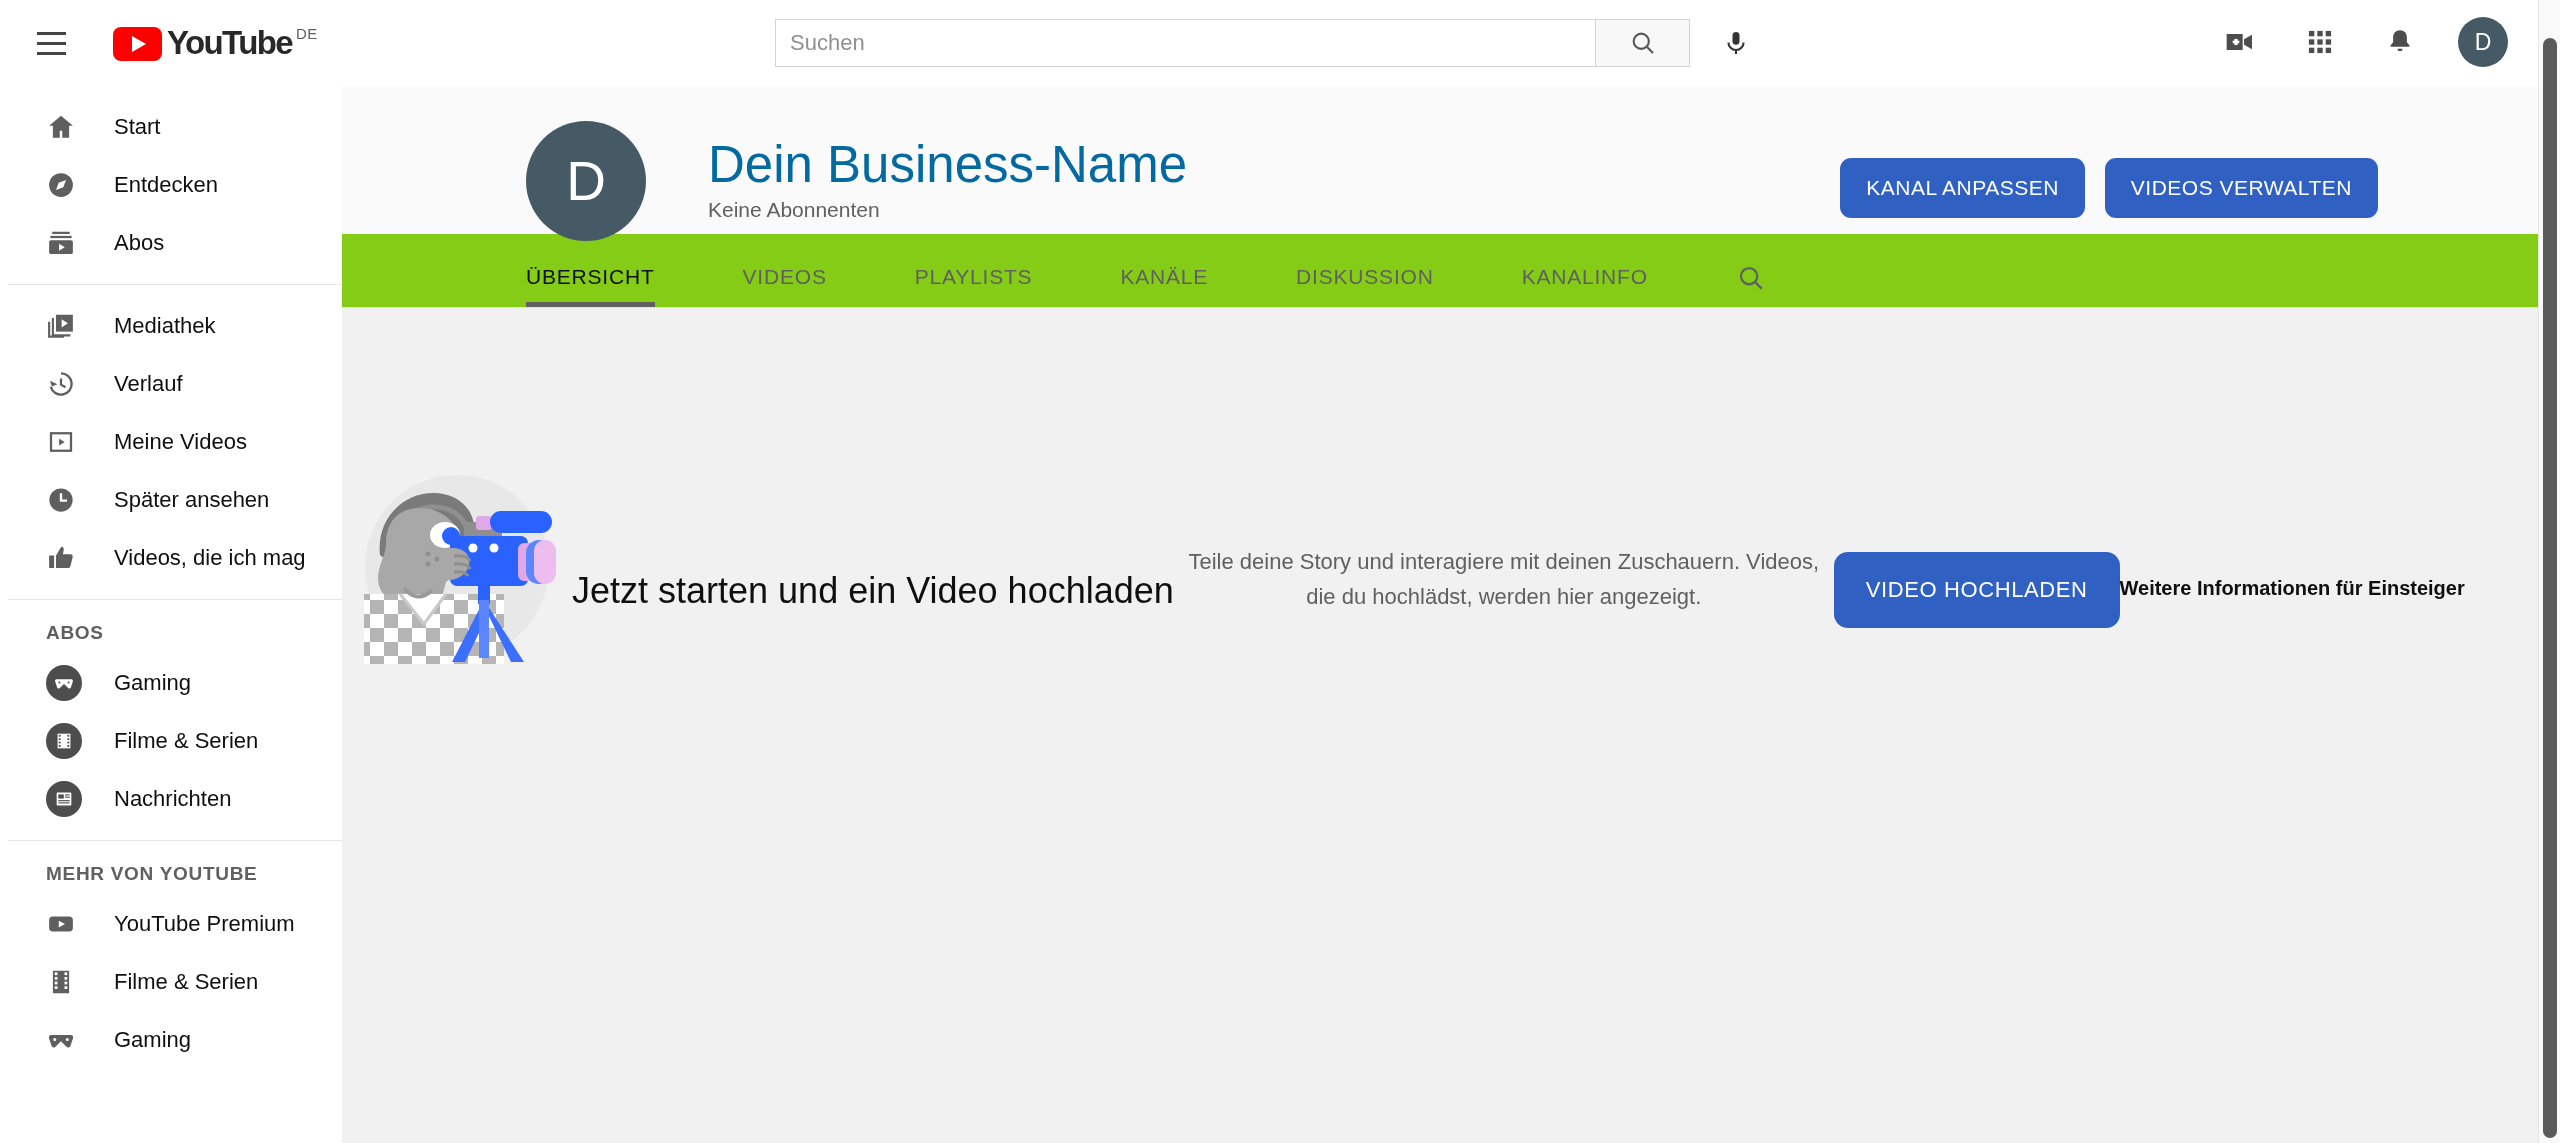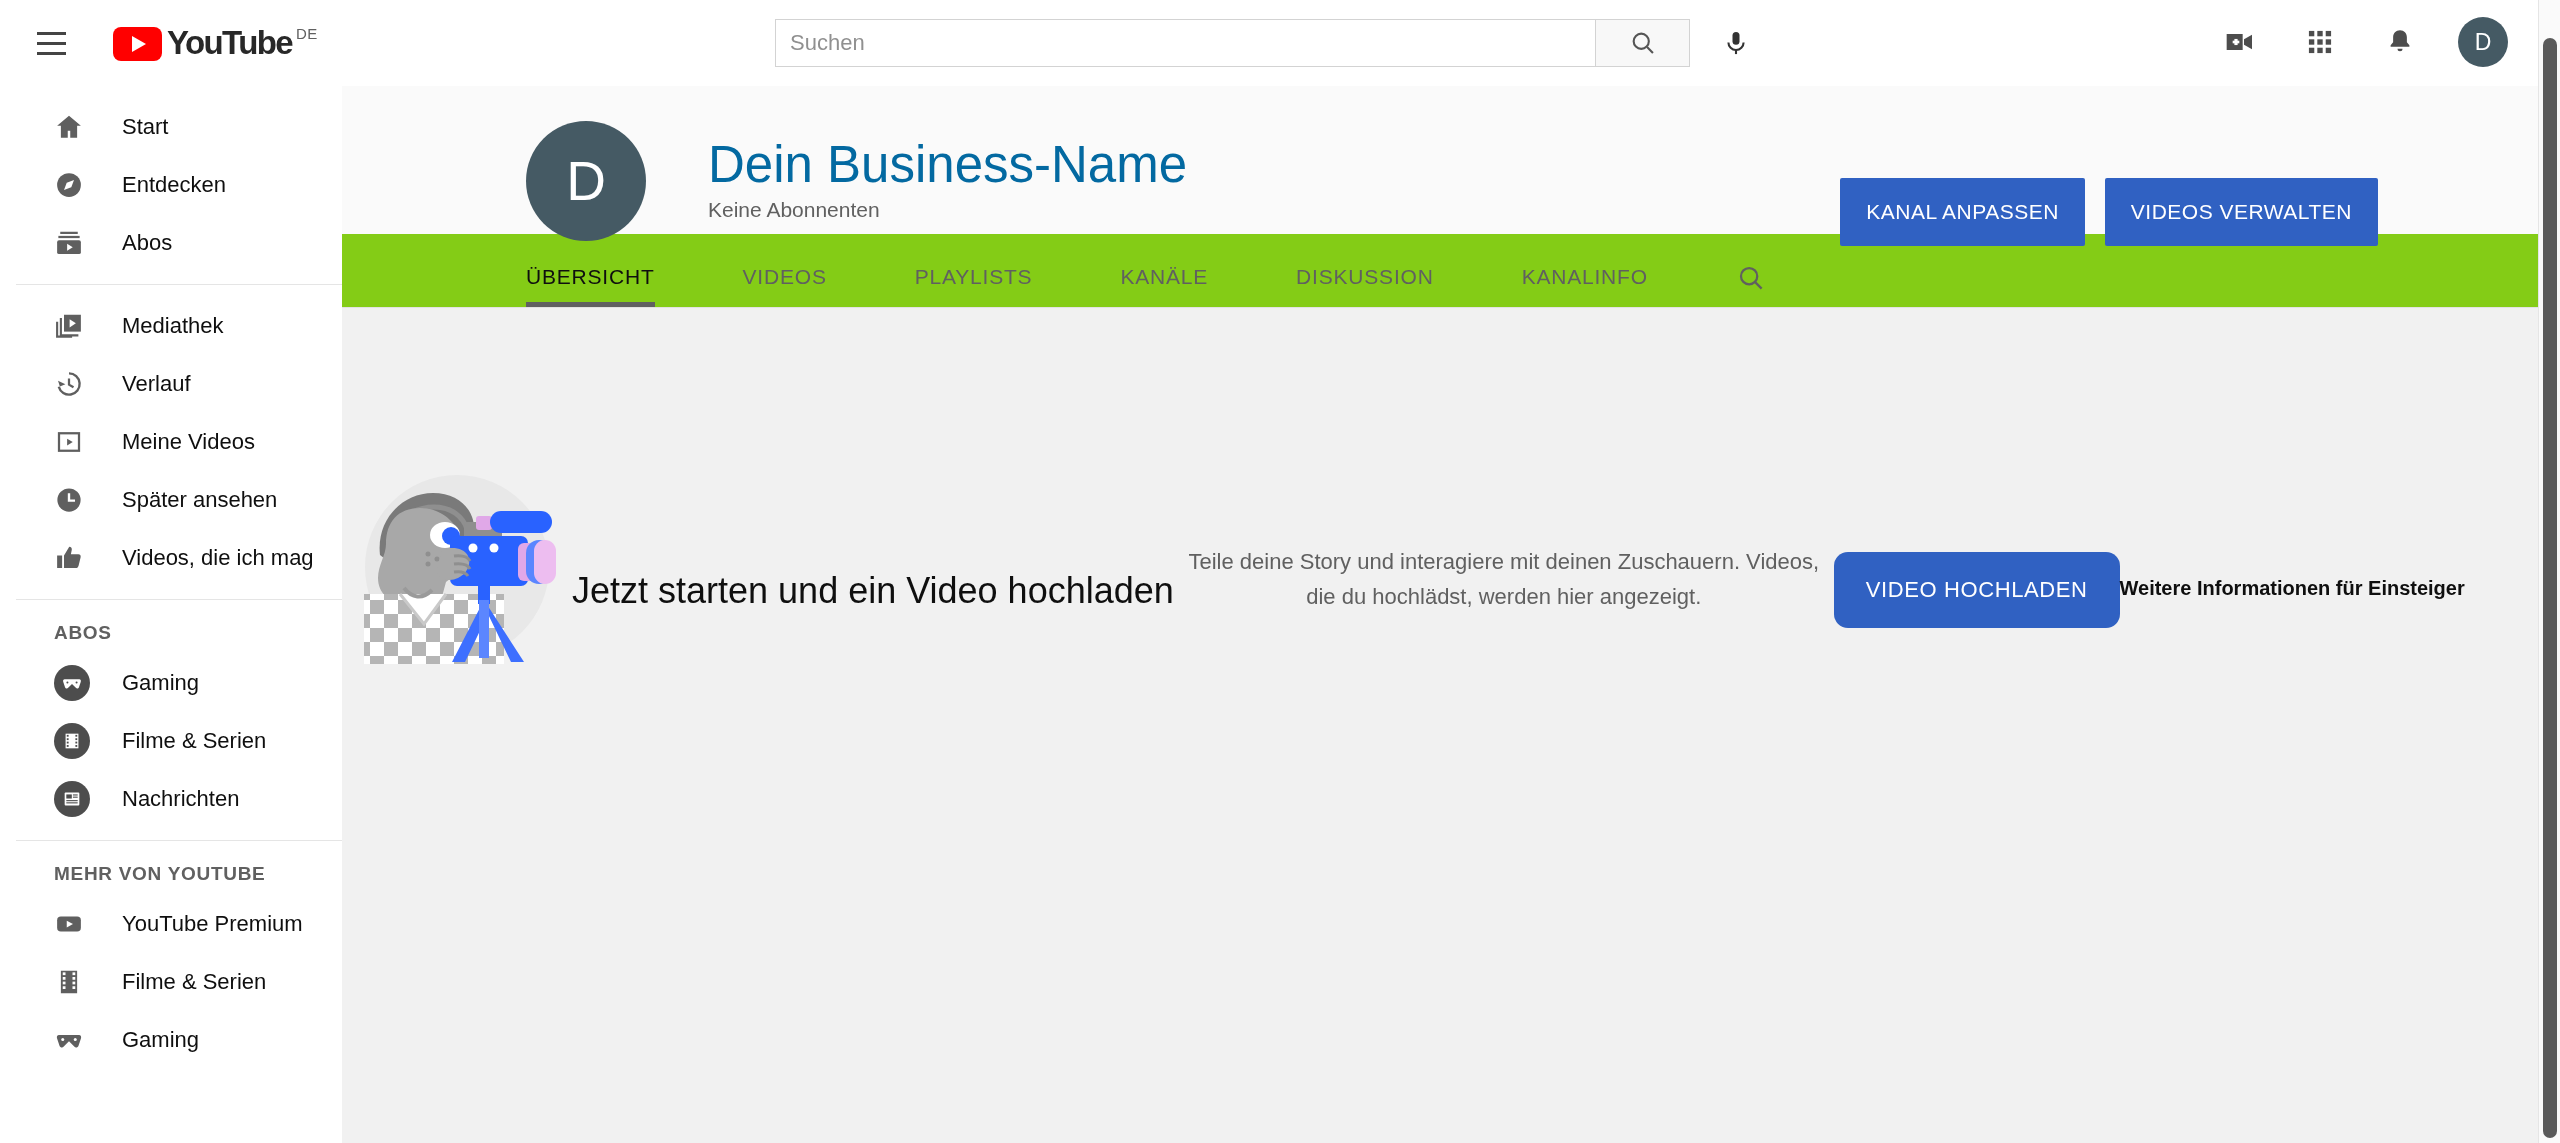--- a/index.html
+++ b/index.html
@@ -79,21 +79,21 @@
   .ticon { width: 44px; height: 44px; display: flex; align-items: center; justify-content: center; cursor: pointer; }
   .top-avatar {
     width: 50px; height: 50px; border-radius: 50%;
     background: #455a64; color: #ffffff;
     font-size: 23px; display: flex; align-items: center; justify-content: center;
     cursor: pointer;
   }
 
   
   .sidebar {
-    position: absolute; top: 86px; left: 16px;
+    position: absolute; top: 86px; left: 8px;
     width: 342px; height: 1057px;
     background: #ffffff; overflow: hidden;
   }
   .side-section { padding: 12px 0; }
   .side-divider { height: 1px; background: #e5e5e5; margin: 0 0 0 0; }
   .side-item {
     height: 58px; display: flex; align-items: center;
     padding-left: 38px; cursor: pointer;
   }
   .side-icon {
@@ -136,25 +136,24 @@
   .ch-meta { margin-left: 62px; }
   .ch-name { font-size: 51px; color: #0369a1; font-weight: normal; line-height: 48px; }
   .ch-subs { font-size: 21px; color: #606060; margin-top: 9px; }
   .ch-actions {
     position: absolute; right: 182px; top: 72px;
     display: flex; gap: 20px;
   }
   .btn-blue {
     background: #3061c2; color: #ffffff;
     font-size: 21px; letter-spacing: .5px;
-    padding: 0 26px; height: 68px;
+    padding: 0 26px; height: 60px;
     display: flex; align-items: center; justify-content: center;
-    border: none; cursor: pointer; border-radius: 2px;
+    border: none; cursor: pointer; border-radius: 11px;
     font-family: "Liberation Sans", sans-serif;
-    margin-top: 20px;
   }
   .tabs-row {
     display: flex; align-items: flex-end;
     padding-left: 184px; height: 74px;
     border-bottom: 1px solid #e2e2e2; background: #84cc16;
   }
   .tab {
     font-size: 21px; color: #606060; letter-spacing: .8px;
     padding: 0 0 18px 0; margin-right: 88px; cursor: pointer;
     position: relative; white-space: nowrap;

